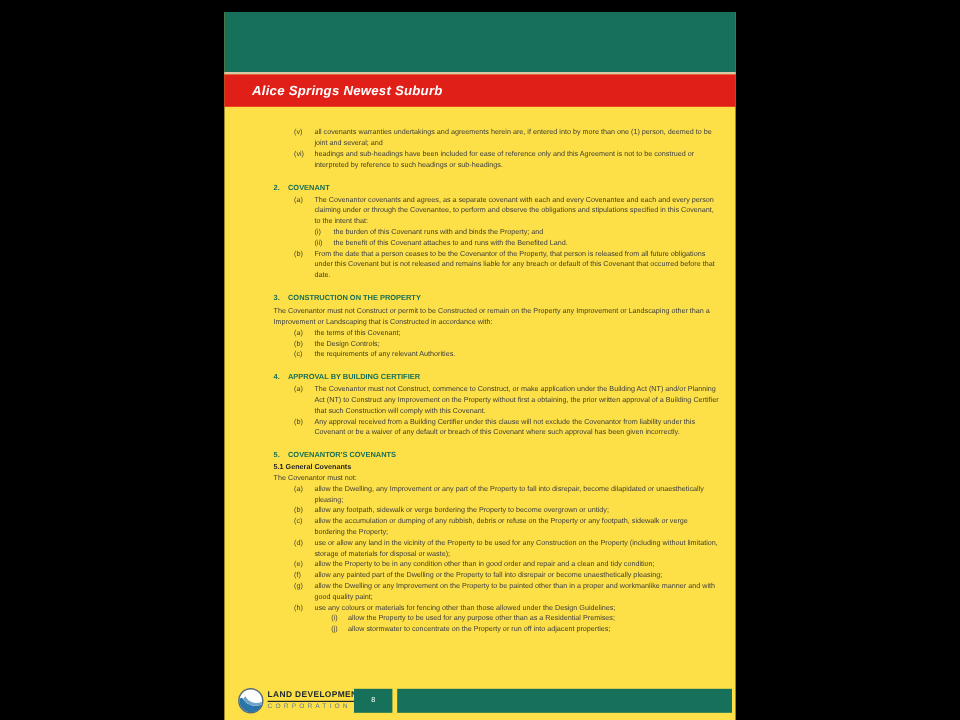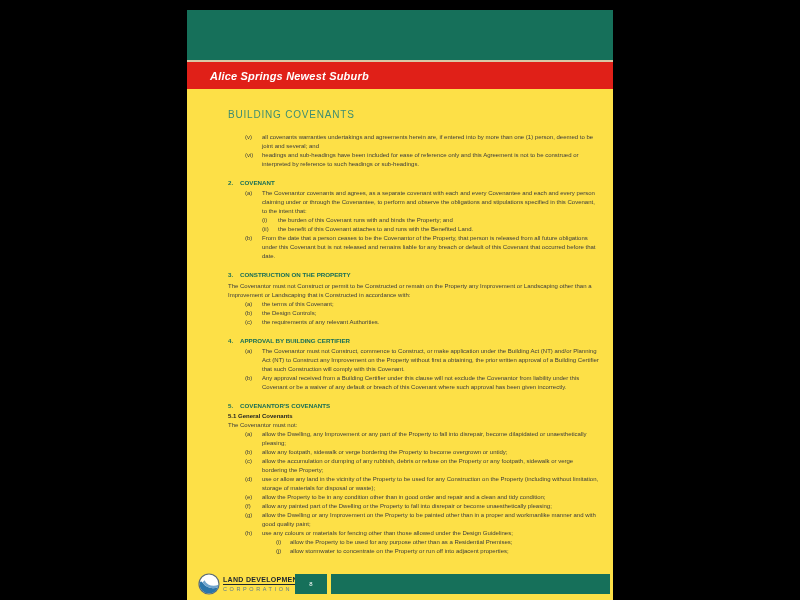--- a/index.html
+++ b/index.html
@@ -109,21 +109,20 @@
   <div class="page">
 
     <div class="header-band"></div>
     <div class="header-sep"></div>
 
     <div class="banner">
       <span class="banner-title">Alice Springs Newest Suburb</span>
     </div>
 
     <div class="content">
-      <div class="doc-heading">BUILDING COVENANTS</div>
 
       <div class="row li1">
         <span class="lbl">(v)</span>
         <span class="txt">all covenants warranties undertakings and agreements herein are, if entered into by more than one (1) person, deemed to be joint and several; and</span>
       </div>
       <div class="row li1">
         <span class="lbl">(vi)</span>
         <span class="txt">headings and sub-headings have been included for ease of reference only and this Agreement is not to be construed or interpreted by reference to such headings or sub-headings.</span>
       </div>
 

